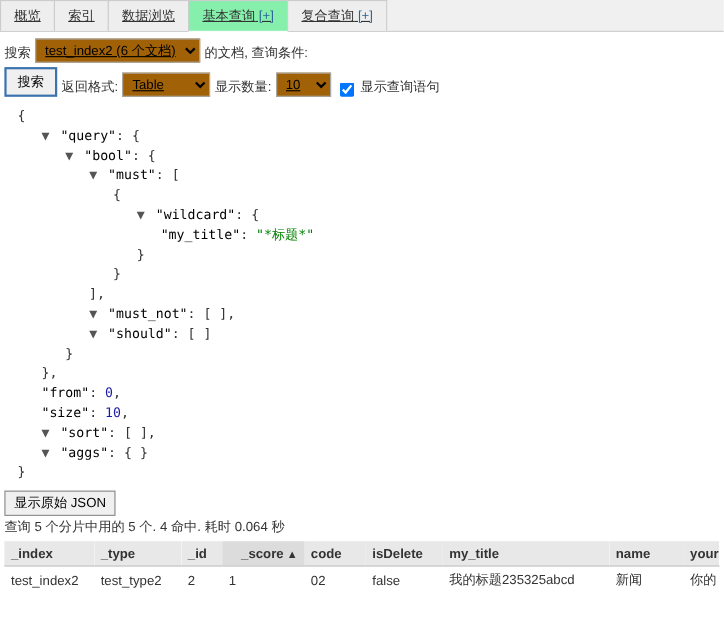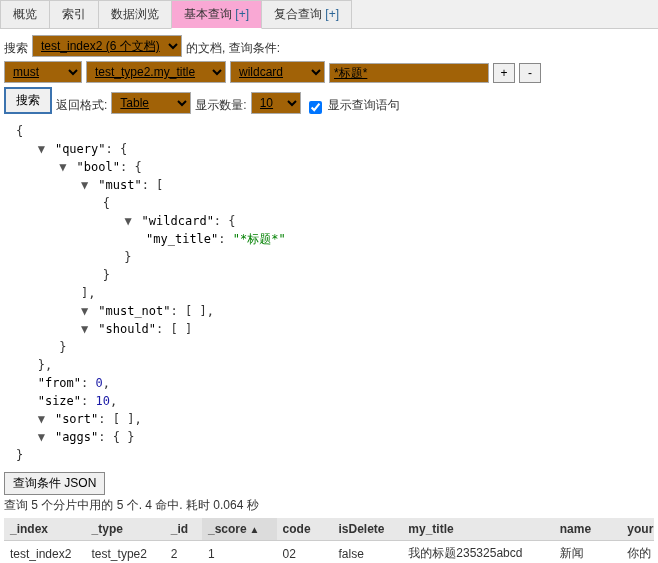--- a/index.html
+++ b/index.html
@@ -16,23 +16,24 @@
   border-bottom: 1px solid #ccc;
   background: #f0f0f0;
 }
 .tab {
   padding: 5px 12px;
   border: 1px solid #ccc;
   border-bottom: none;
   background: #eee;
   cursor: pointer;
   margin-right: -1px;
+  text-decoration: underline;
 }
 .tab.active {
-  background: #f9a8d4;
+  background: #86efac;
   border-bottom: 1px solid #fff;
   margin-bottom: -1px;
 }
 .plus-link { color: #2a6496; }
 .content { padding: 6px 4px; }
 .row { display: flex; align-items: flex-end; gap: 4px; margin-bottom: 4px; flex-wrap: wrap; }
 select, input[type=text] {
   border: 1px solid #aaa;
   padding: 2px 4px;
   font-size: 12px;
@@ -79,21 +80,21 @@
 table.results th {
   text-align: left;
   padding: 4px 6px;
   background: #e8e8e8;
   border-bottom: 1px solid #ccc;
   font-weight: bold;
   white-space: nowrap;
   overflow: hidden;
   margin-left: 21px;
 }
-table.results th.sorted { background: #dcdcdc; }
+table.results th.sorted { background: #dcdcdc; text-align: right; }
 table.results td {
   padding: 4px 6px;
   white-space: nowrap;
   overflow: hidden;
 }
 table.results tr:nth-child(even) td { background: #f4f4f4; }
 .sort-ind { font-size: 10px; }
 </style>
 </head>
 <body>
@@ -109,34 +110,20 @@
 <div class="content">
 
   <div class="row">
     <span>搜索</span>
     <select style="width:150px">
       <option>test_index2 (6 个文档)</option>
     </select>
     <span>的文档, 查询条件:</span>
   </div>
 
-  <div class="row">
-    <select style="width:78px">
-      <option>must</option>
-    </select>
-    <select style="width:140px">
-      <option>test_type2.my_title</option>
-    </select>
-    <select style="width:95px">
-      <option>wildcard</option>
-    </select>
-    <input type="text" style="width: 160px;" value="*标题*">
-    <button class="sq-btn">+</button>
-    <button class="sq-btn">-</button>
-  </div>
 
   <div class="row">
     <button class="primary">搜索</button>
     <span>返回格式:</span>
     <select style="width:80px">
       <option>Table</option>
     </select>
     <span>显示数量:</span>
     <select style="width:50px">
       <option>10</option>
@@ -158,21 +145,21 @@
          <span class="caret">▼</span> <span class="j-key">"must_not"</span>: [ ],
          <span class="caret">▼</span> <span class="j-key">"should"</span>: [ ]
       }
    },
    <span class="j-key">"from"</span>: <span class="j-num">0</span>,
    <span class="j-key">"size"</span>: <span class="j-num">10</span>,
    <span class="caret">▼</span> <span class="j-key">"sort"</span>: [ ],
    <span class="caret">▼</span> <span class="j-key">"aggs"</span>: { }
 }</div>
 
-  <button>查询条件 JSON</button>
+  <button>显示原始 JSON</button>
 
   <div class="status">查询 5 个分片中用的 5 个. 4 命中. 耗时 0.064 秒</div>
 
   <table class="results">
     <colgroup>
       <col style="width:70px">
         <col style="width:68px">
         <col style="width:32px">
         <col style="width:64px">
       <col style="width:48px">

